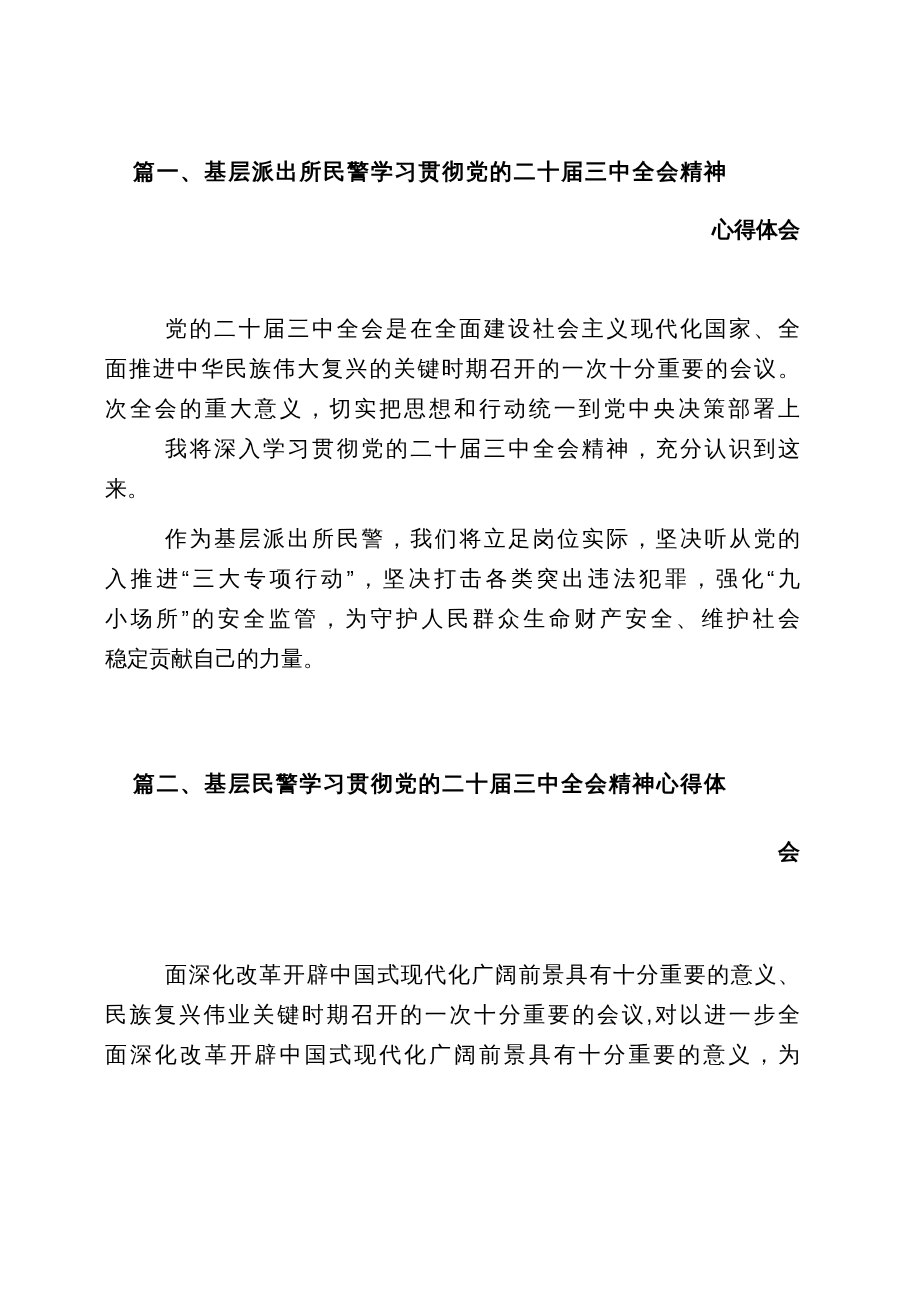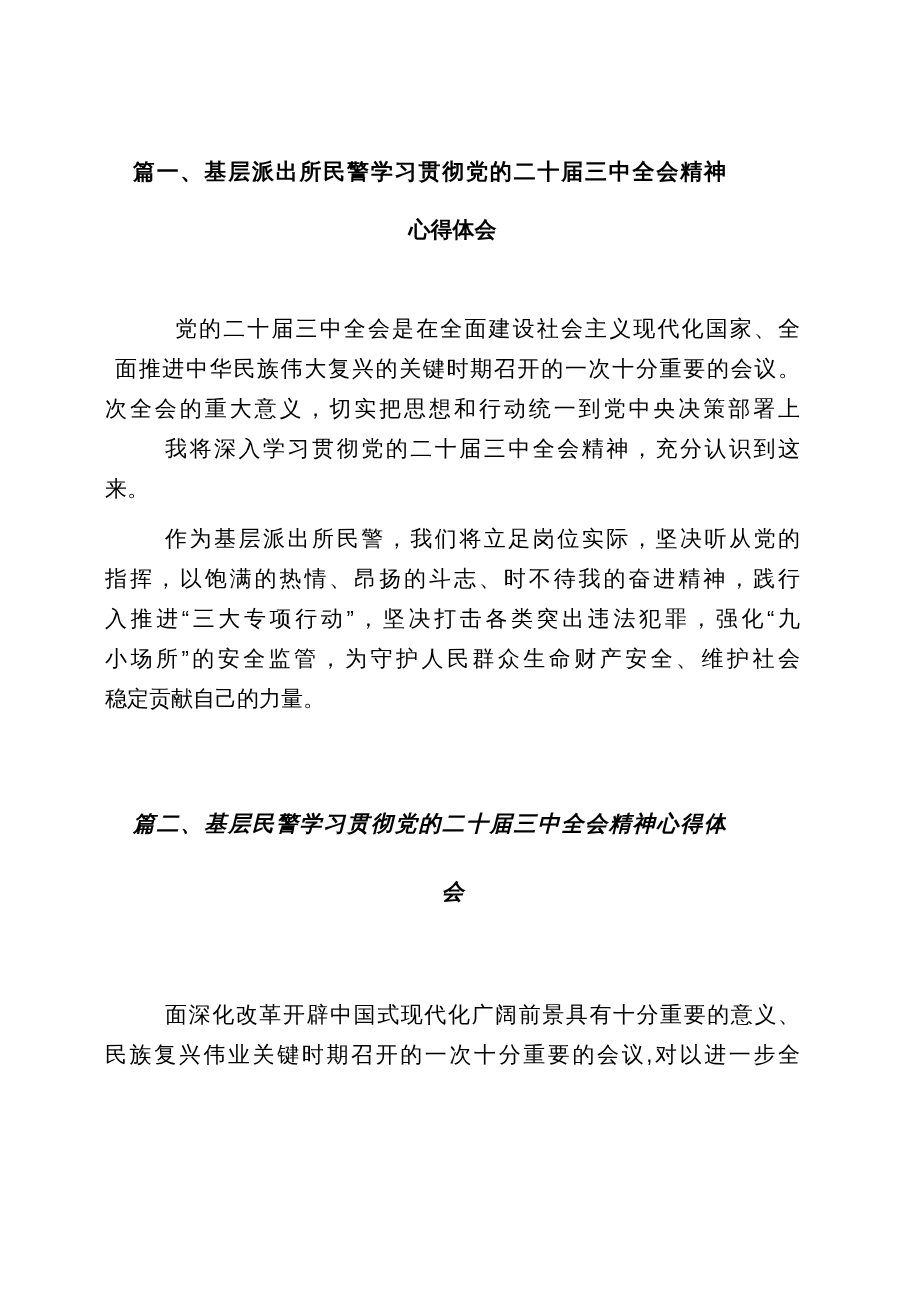--- a/index.html
+++ b/index.html
@@ -20,24 +20,24 @@
     background: #ffffff;
     box-sizing: border-box;
     padding-top: 143px;
   }
   .doc {
     width: 695px;
     margin-left: 105px;
   }
   .section { margin: 0; }
   
-  .sec-1 { margin-top: 50px; margin-left: 10px; }
+  .sec-1 { margin-top: 50px; }
   .sec-2 { margin-top: 0; }
   .sec-3 { margin-top: 10px; }
-  .sec-4 { margin-top: 71px; font-style: italic; }
+  .sec-4 { margin-top: 71px; }
   .sec-5 { margin-top: 69px; }
 
   .line {
     font-size: 22px;
     height: 40px;
     line-height: 40px;
     white-space: normal;
     overflow: hidden;
   }
   
@@ -65,21 +65,21 @@
   }
   
   .heading-justify {
     width: 593px;
     margin-left: 28px;
     text-align: justify;
     text-align-last: justify;
   }
   
   .heading-center {
-    text-align: center;
+    text-align: right;
   }
 </style>
 </head>
 <body>
 
 <div class="page">
   <div class="doc" id="doc">
       <div class="section sec-0 heading">
         <div class="line heading-justify">篇一、基层派出所民警学习贯彻党的二十届三中全会精神</div>
         <div class="line heading-center">心得体会</div>
@@ -88,27 +88,27 @@
         <div class="line fill indent">党的二十届三中全会是在全面建设社会主义现代化国家、全</div>
         <div class="line fill">面推进中华民族伟大复兴的关键时期召开的一次十分重要的会议。</div>
       </div>
       <div class="section sec-2 paragraph">
         <div class="line fill">次全会的重大意义，切实把思想和行动统一到党中央决策部署上</div>
         <div class="line fill indent">我将深入学习贯彻党的二十届三中全会精神，充分认识到这</div>
         <div class="line plain">来。</div>
       </div>
       <div class="section sec-3 paragraph">
         <div class="line fill indent">作为基层派出所民警，我们将立足岗位实际，坚决听从党的</div>
-        <div class="line fill">指挥，以饱满的热情、昂扬的斗志、时不待我的奋进精神，践行</div>
         <div class="line fill">入推进“三大专项行动”，坚决打击各类突出违法犯罪，强化“九</div>
         <div class="line fill">小场所”的安全监管，为守护人民群众生命财产安全、维护社会</div>
         <div class="line plain">稳定贡献自己的力量。</div>
       </div>
       <div class="section sec-4 heading">
         <div class="line heading-justify">篇二、基层民警学习贯彻党的二十届三中全会精神心得体</div>
         <div class="line heading-center">会</div>
       </div>
       <div class="section sec-5 paragraph">
         <div class="line fill indent">面深化改革开辟中国式现代化广阔前景具有十分重要的意义、</div>
         <div class="line fill">民族复兴伟业关键时期召开的一次十分重要的会议,对以进一步全</div>
+        <div class="line fill">面深化改革开辟中国式现代化广阔前景具有十分重要的意义，为</div>
       </div>
     </div>
 </div>
 
 </body></html>

